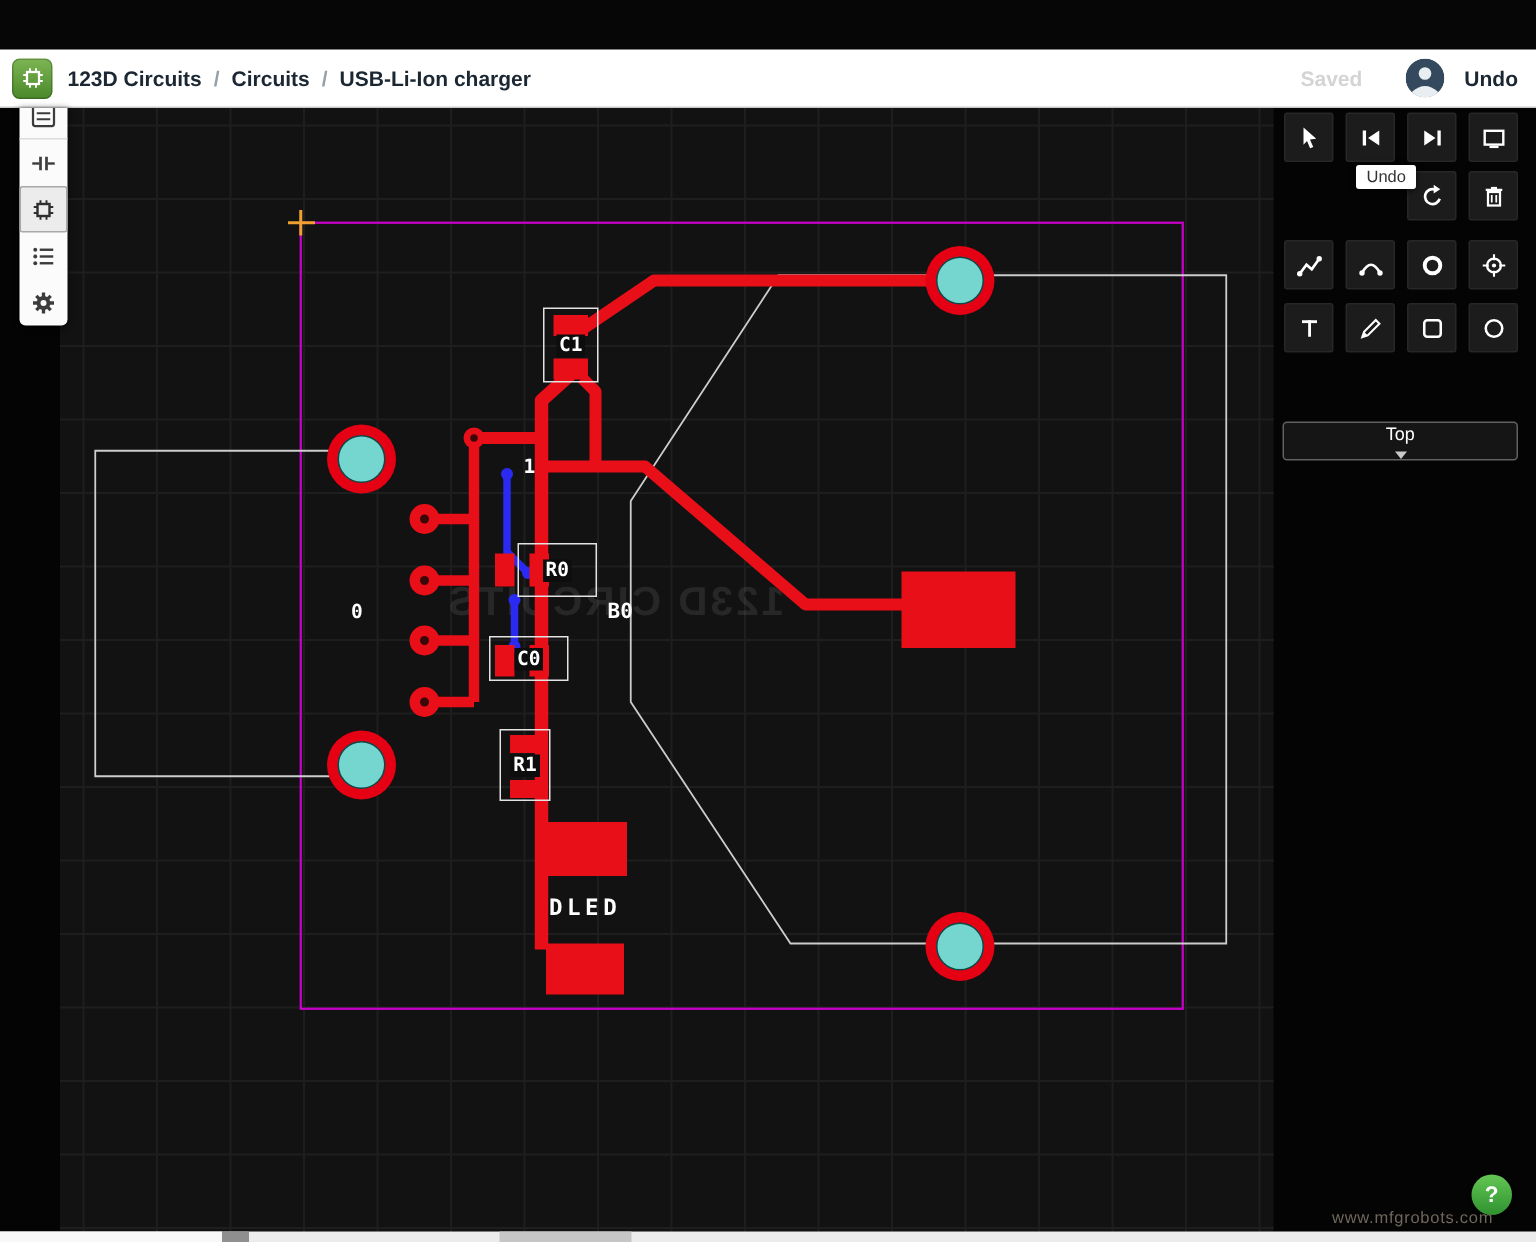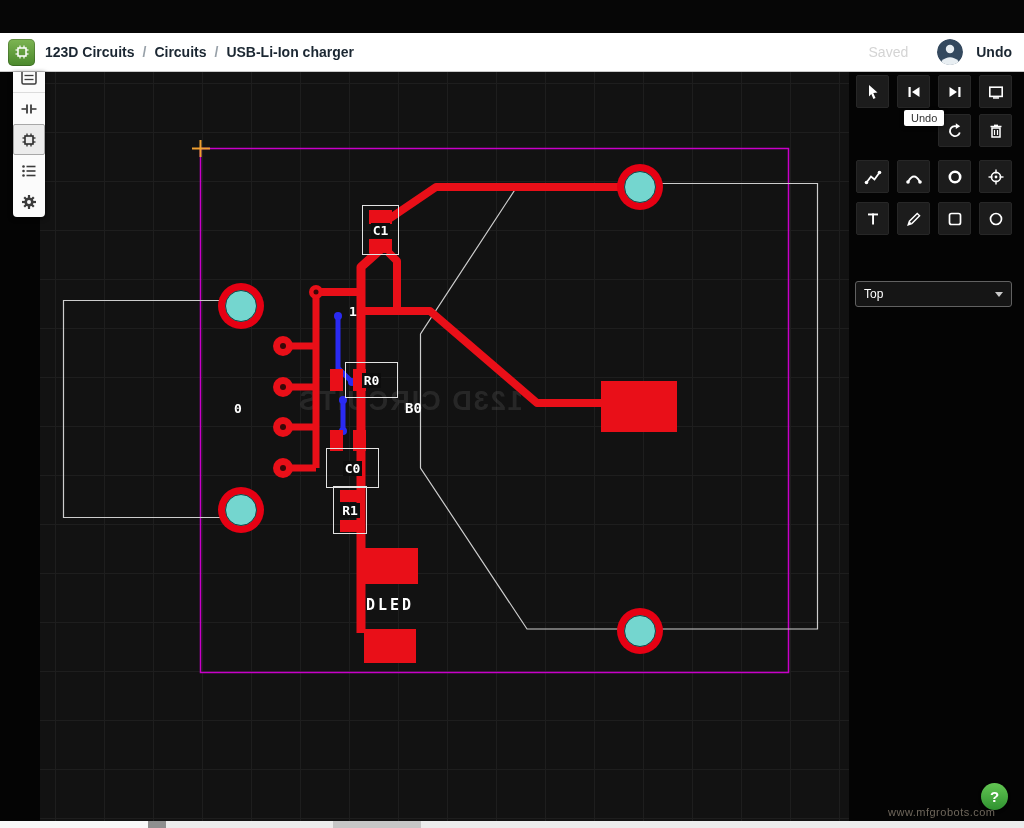--- a/index.html
+++ b/index.html
@@ -10,21 +10,21 @@
   .top-strip { position:absolute; left:0; top:0; width:1024px; height:33px; background:#060606; }
 
   header { position:absolute; top:33px; left:0; width:1024px; height:39px; background:#ffffff;
            border-bottom:1px solid #c9c9c9; display:flex; align-items:center; padding:0 12px 0 8px; }
   .logo { width:27px; height:27px; border-radius:5px; background:linear-gradient(#7db553,#4a882b);
           display:flex; align-items:center; justify-content:center; margin-right:10px;
           box-shadow:inset 0 0 0 1px rgba(0,0,0,.2); }
   .breadcrumb { display:flex; align-items:center; gap:8px; font-size:14px; font-weight:bold; color:#1b2732; }
   .breadcrumb .sep { color:#97a0a8; font-weight:bold; }
   .header-right { margin-left:auto; display:flex; align-items:center; gap:13px; }
-  .saved { color:#d4d4d4; font-weight:normal; font-size:14px; margin-right:16px;margin-left:24px; }
+  .saved { color:#d4d4d4; font-weight:bold; font-size:14px; margin-right:16px;margin-left:24px; }
   .help { font-weight:bold; font-size:14px; color:#1b2732; }
   .avatar { width:26px; height:26px; border-radius:50%; overflow:hidden; }
 
   .canvas { position:absolute; top:72px; left:0; width:1024px; height:749px; background:#040404; }
   .grid { position:absolute; left:40px; top:72px; width:809px; height:749px; background-color:#121212;
           background-image:linear-gradient(#1e1e1e 1px, transparent 1px),
                            linear-gradient(90deg,#1e1e1e 1px, transparent 1px);
           background-size:49px 49px; background-position:15px 11px; }
 
   .pcb-svg { position:absolute; left:0; top:0; width:1024px; height:828px; pointer-events:none; }
@@ -203,21 +203,21 @@
         </g>
     </g>
   </svg>
 
   <div class="comp" style="left:362px; top:205px; width:37px; height:50px;">
     <span class="comp-label">C1</span>
   </div>
   <div class="comp" style="left:325px; top:362px; width:53px; height:36px;margin-left:20px;">
     <span class="comp-label">R0</span>
   </div>
-  <div class="comp" style="left:326px; top:448px; width:53px; height:40px;">
+  <div class="comp" style="left:326px; top:424px; width:53px; height:30px;">
     <span class="comp-label">C0</span>
   </div>
   <div class="comp" style="left:333px; top:486px; width:34px; height:48px;">
     <span class="comp-label">R1</span>
   </div>
 
   <div class="pcb-text" style="left:405px; top:400px; font-size:14px;">B0</div>
   <div class="pcb-text" style="left:366px; top:596px; font-size:15px; letter-spacing:3px;">DLED</div>
   <div class="pcb-text" style="left:234px; top:401px; font-size:13px;">0</div>
   <div class="pcb-text" style="left:349px; top:304px; font-size:13px;">1</div>
@@ -368,21 +368,21 @@
     <svg width="18" height="18" viewBox="0 0 18 18">
       <rect x="3.5" y="3.5" width="11" height="11" rx="2" fill="none" stroke="#fff" stroke-width="1.7"></rect>
     </svg>
   </div>
   <div class="rbtn" style="left:979px; top:202px;">
     <svg width="18" height="18" viewBox="0 0 18 18">
       <circle cx="9" cy="9" r="5.5" fill="none" stroke="#fff" stroke-width="1.7"></circle>
     </svg>
   </div>
 
-  <div class="dropdown" style="top:281px;">
+  <div class="dropdown" style="top:281px;flex-direction:column;">
     <span>Top</span>
     <span class="caret"></span>
   </div>
 
   <div class="help-fab">?</div>
 
   <div class="site-watermark">www.mfgrobots.com</div>
 
   <div class="bottom-strip">
     <div class="seg-c"></div>

